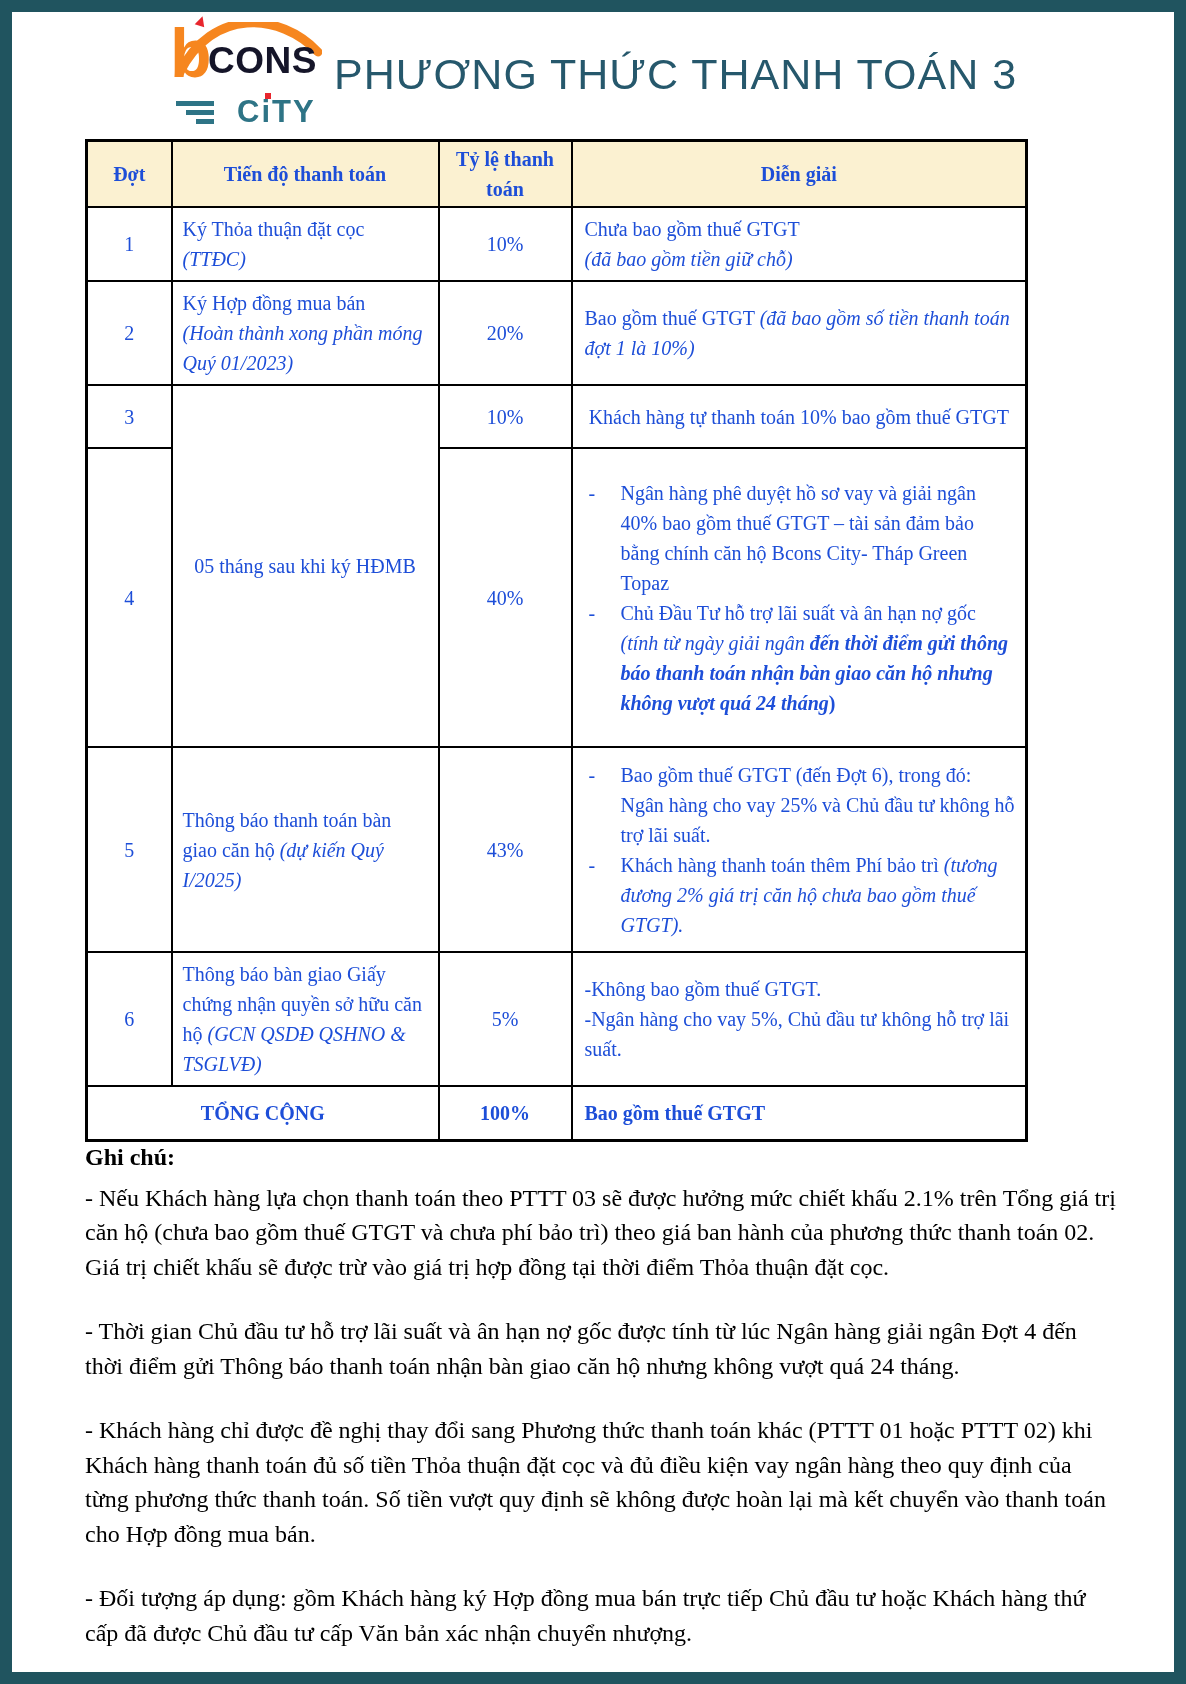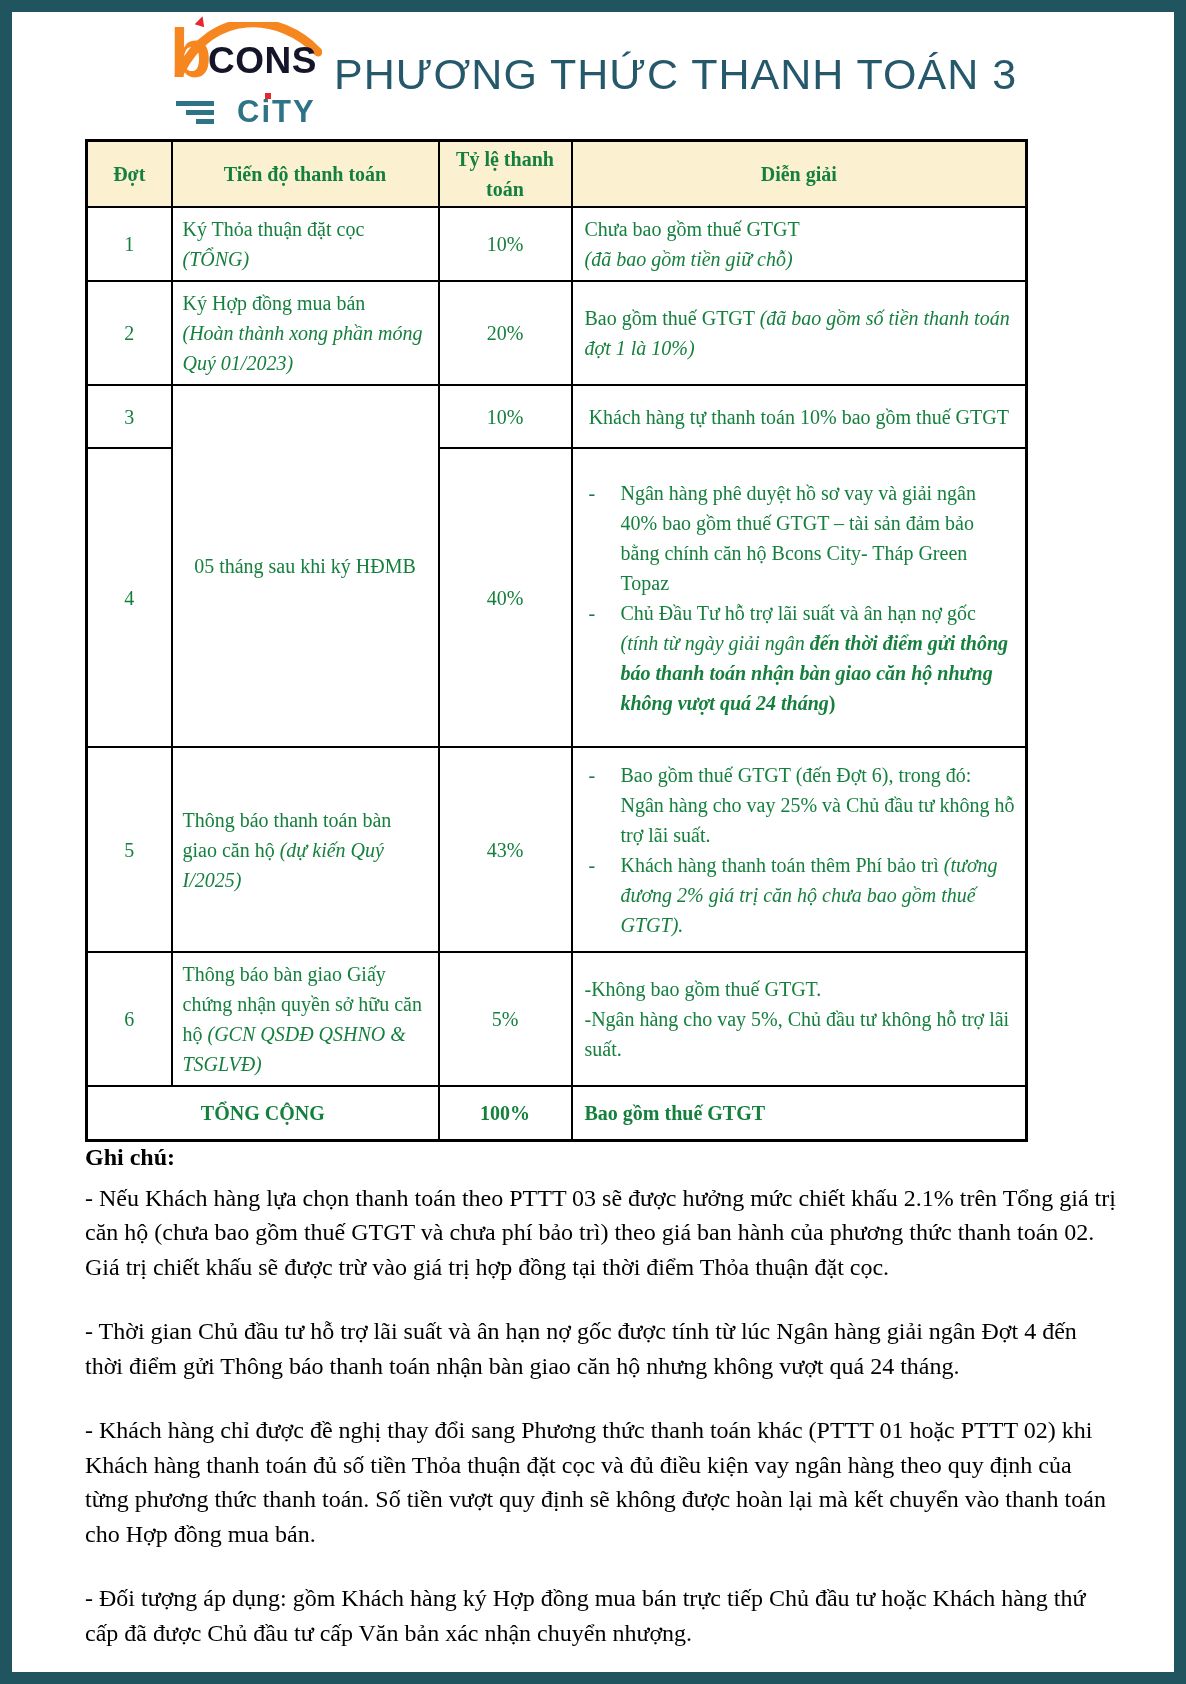--- a/index.html
+++ b/index.html
@@ -29,21 +29,21 @@
                    font-size:31px; letter-spacing:2px; color:#2E7486; }
   .red-i-dot { position:absolute; left:28px; top:-1px; width:6px; height:6px; background:#E8262D; }
   .logo-tagline { margin-top:10px; width:172px; text-align:center; font-family:"Liberation Sans",sans-serif;
                   font-weight:bold; font-size:17px; letter-spacing:0.3px; color:#1D5E6F; }
   .title { margin-left:12px; margin-top:26px; font-family:"Liberation Sans",sans-serif;
            font-weight:normal; font-size:43px; letter-spacing:1px; color:#26586C; white-space:nowrap; }
 
   
   table.ptable { position:absolute; left:73px; top:127px; width:940px; border-collapse:collapse;
                  table-layout:fixed; font-family:"Liberation Serif",serif; font-size:20px;
-                 line-height:1.5; color:#15803d; }
+                 line-height:1.5; color:#1d4ed8; }
   .ptable th, .ptable td { border:2px solid #000; vertical-align:middle; }
   .ptable { border:3px solid #000; }
   .ptable th { background:#FBF1D1; font-weight:bold; text-align:center; height:58px; padding:2px 4px; }
   .c-dot  { text-align:center; }
   .c-rate { text-align:center; }
   .c-stage { text-align:left; padding:6px 10px; }
   .c-desc  { text-align:left; padding:6px 10px 6px 12px; }
   .c-desc.center { text-align:center; padding:6px 8px; }
   .c-stage.center { text-align:center; padding:6px 8px; }
   tr.r1 td { height:70px; }
@@ -105,21 +105,21 @@
       </colgroup>
       <tbody>
           <tr>
         <th>Đợt</th>
         <th>Tiến độ thanh toán</th>
         <th>Tỷ lệ thanh toán</th>
         <th>Diễn giải</th>
       </tr>
       <tr class="r1">
         <td class="c-dot">1</td>
-        <td class="c-stage"><span>Ký Thỏa thuận đặt cọc</span><br><span></span><span class="it">(TỔNG)</span></td>
+        <td class="c-stage"><span>Ký Thỏa thuận đặt cọc</span><br><span></span><span class="it">(TTĐC)</span></td>
         <td class="c-rate">10%</td>
         <td class="c-desc"><span>Chưa bao gồm thuế GTGT</span><br><span></span><span class="it">(đã bao gồm tiền giữ chỗ)</span></td>
       </tr>
       <tr class="r2">
         <td class="c-dot">2</td>
         <td class="c-stage"><span>Ký Hợp đồng mua bán</span><br><span></span><span class="it">(Hoàn thành xong phần móng Quý 01/2023)</span></td>
         <td class="c-rate">20%</td>
         <td class="c-desc"><span>Bao gồm thuế GTGT </span><span class="it">(đã bao gồm số tiền thanh toán đợt 1 là 10%)</span></td>
       </tr>
       <tr class="r3">

